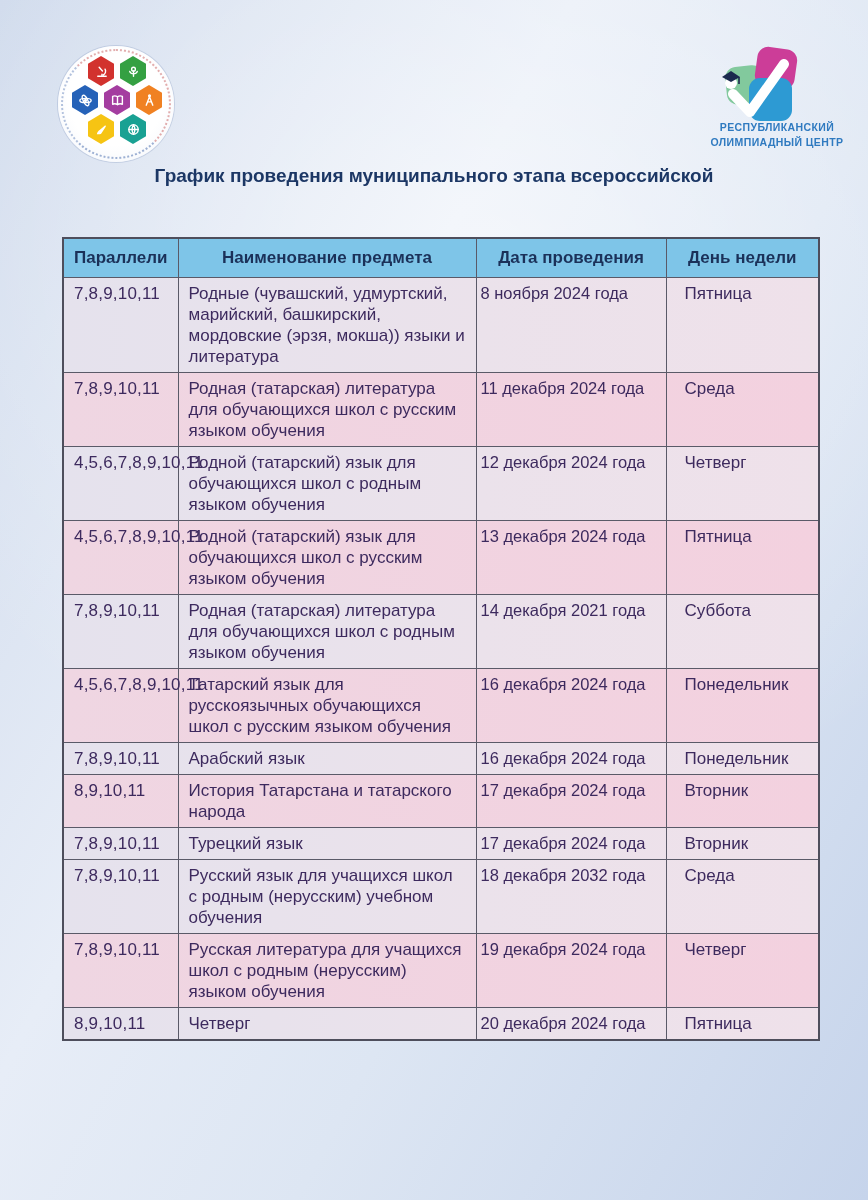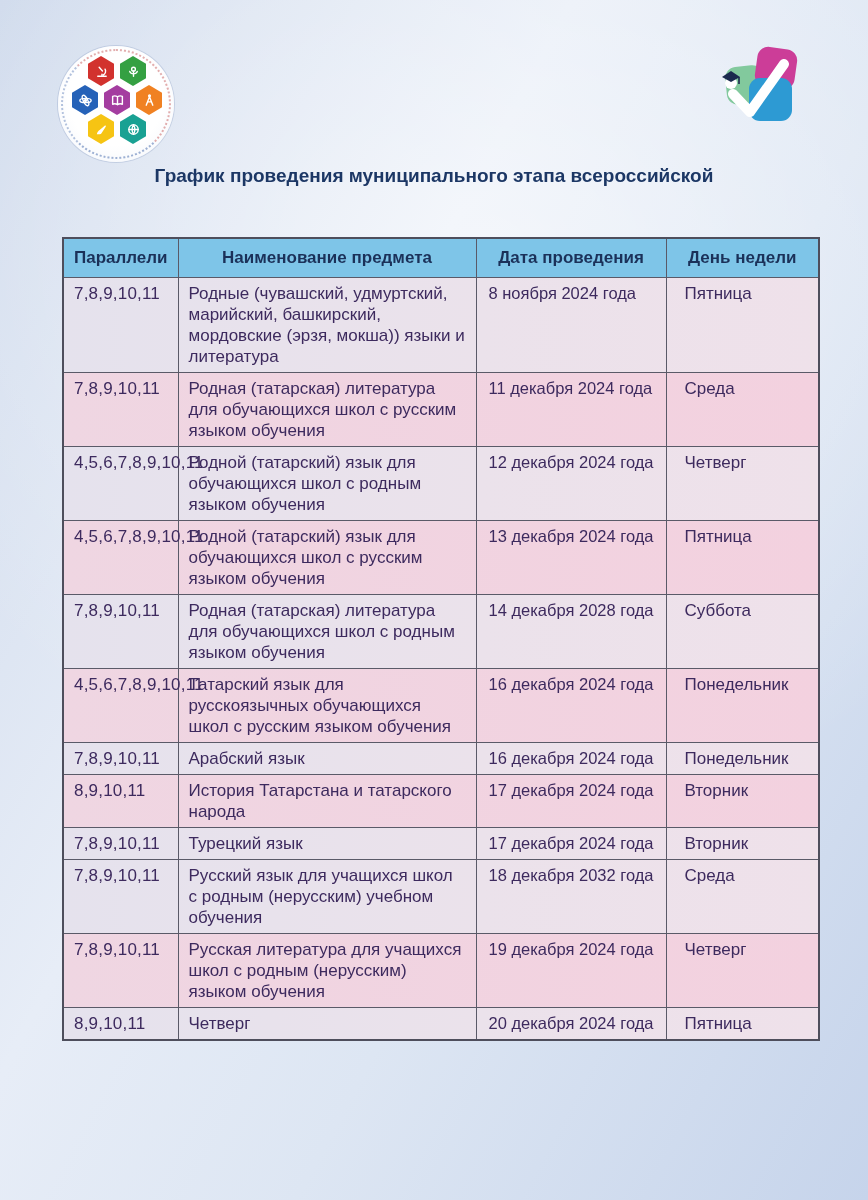--- a/index.html
+++ b/index.html
@@ -64,21 +64,21 @@
   th,td{border:1px solid #5A5A68;}
   th{
     background:#7EC5E8;color:#1B3159;font-size:17px;font-weight:bold;
     padding:9px 0;text-align:center;
   }
   td{
     font-size:17px;color:#3D2A5E;line-height:21px;
     padding:5px 10px;vertical-align:top;text-align:left;
   }
   td.c-grades{letter-spacing:.2px;}
-  td.c-date{padding-left:12px;padding-right:2px;white-space:nowrap;font-size:16.5px;margin-left:16px;}
+  td.c-date{padding-left:4px;padding-right:2px;white-space:nowrap;font-size:16.5px;margin-left:16px;}
   td.c-day{padding-left:18px;}
   tr[data-tone="light"]{background:linear-gradient(90deg,#E5E2ED 0%,#EBE2EB 55%,#EFE1EA 100%);}
   tr[data-tone="pink"]{background:linear-gradient(90deg,#EFD6E2 0%,#F3D1DF 100%);}
 </style>
 </head>
 <body>
 
 <div class="page">
 
   <div class="emblem">
@@ -146,20 +146,24 @@
   <div class="roc">
     <div class="sq sq-green" style="background:#82C99D;"></div>
     <div class="sq sq-pink" style="background:#CC3D98;"></div>
     <div class="sq sq-blue" style="background:#2D9AD3;"></div>
     <svg class="roc-check" viewBox="0 0 72 66">
       <polyline points="11,38 28,56 62,8" stroke="#FFFFFF" stroke-width="10" fill="none" stroke-linecap="round" stroke-linejoin="round"></polyline>
       <circle cx="9" cy="27" r="6" fill="#FFFFFF"></circle>
       <polygon points="0,21 9,15 18,21 9,26" fill="#1B2A4E"></polygon>
       <line x1="17" y1="21" x2="17" y2="28" stroke="#1B2A4E" stroke-width="1.6"></line>
     </svg>
+    <div class="roc-text" style="color:#2F7AC0;">
+      <div>РЕСПУБЛИКАНСКИЙ</div>
+      <div>ОЛИМПИАДНЫЙ ЦЕНТР</div>
+    </div>
   </div>
 
   <div class="tbl-wrap">
     <table>
       <colgroup>
         <col style="width:115px">
           <col style="width:298px">
           <col style="width:190px">
           <col style="width:153px">
       </colgroup>
@@ -192,21 +196,21 @@
         </tr>
         <tr data-tone="pink">
           <td class="c-grades">4,5,6,7,8,9,10,11</td>
           <td class="c-subject">Родной (татарский) язык для обучающихся школ с русским языком обучения</td>
           <td class="c-date">13 декабря 2024 года</td>
           <td class="c-day">Пятница</td>
         </tr>
         <tr data-tone="light">
           <td class="c-grades">7,8,9,10,11</td>
           <td class="c-subject">Родная (татарская) литература для обучающихся школ с родным языком обучения</td>
-          <td class="c-date">14 декабря 2028 года</td>
+          <td class="c-date">14 декабря 2021 года</td>
           <td class="c-day">Суббота</td>
         </tr>
         <tr data-tone="pink">
           <td class="c-grades">4,5,6,7,8,9,10,11</td>
           <td class="c-subject">Татарский язык для русскоязычных обучающихся школ с русским языком обучения</td>
           <td class="c-date">16 декабря 2024 года</td>
           <td class="c-day">Понедельник</td>
         </tr>
         <tr data-tone="light">
           <td class="c-grades">7,8,9,10,11</td>

